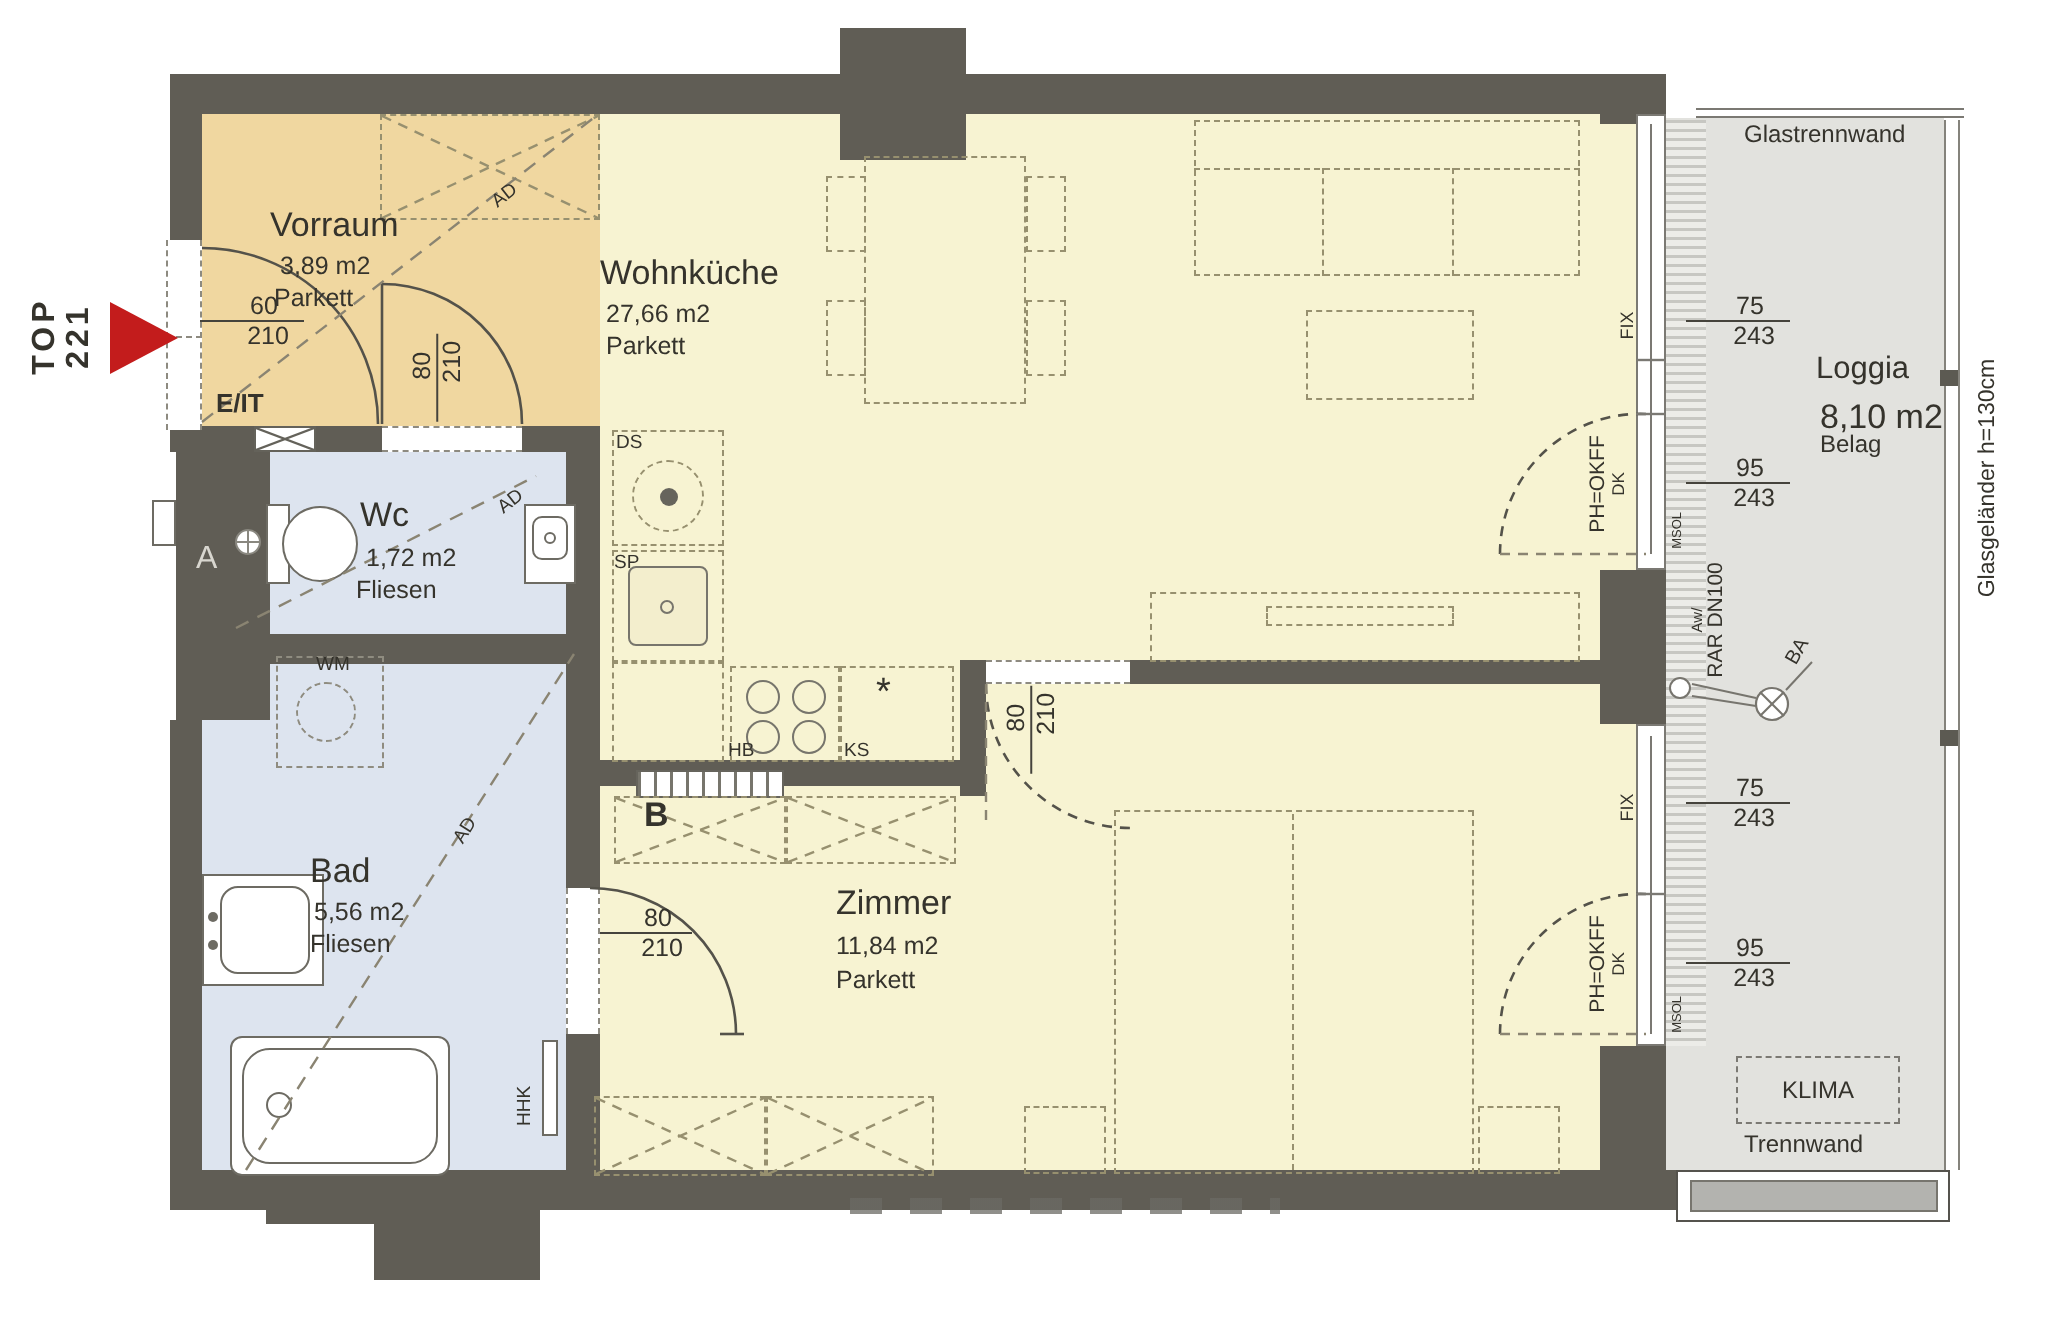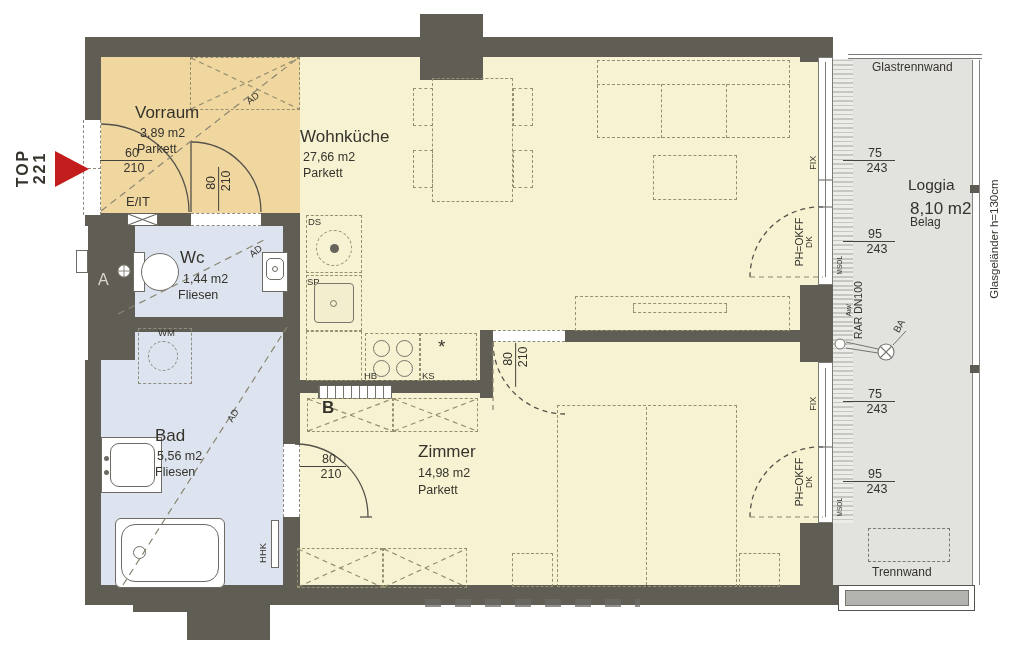--- a/index.html
+++ b/index.html
@@ -210,29 +210,29 @@
 
   <div class="t big" style="left:135px;top:104px">Vorraum</div>
   <div class="t med" style="left:140px;top:127px">3,89  m2</div>
   <div class="t med" style="left:137px;top:143px">Parkett</div>
 
   <div class="t big" style="left:300px;top:128px">Wohnküche</div>
   <div class="t med" style="left:303px;top:151px">27,66  m2</div>
   <div class="t med" style="left:303px;top:167px">Parkett</div>
 
   <div class="t big" style="left:180px;top:249px">Wc</div>
-  <div class="t med" style="left:183px;top:273px">1,44  m2</div>
+  <div class="t med" style="left:183px;top:273px">1,72  m2</div>
   <div class="t med" style="left:178px;top:289px">Fliesen</div>
 
   <div class="t big" style="left:155px;top:427px">Bad</div>
   <div class="t med" style="left:157px;top:450px">5,56  m2</div>
   <div class="t med" style="left:155px;top:466px">Fliesen</div>
 
   <div class="t big" style="left:418px;top:443px">Zimmer</div>
-  <div class="t med" style="left:418px;top:467px">14,98 m2</div>
+  <div class="t med" style="left:418px;top:467px">11,84 m2</div>
   <div class="t med" style="left:418px;top:484px">Parkett</div>
 
   <div class="t" style="left:908px;top:177px;font-size:15.5px">Loggia</div>
   <div class="t" style="left:910px;top:200px;font-size:17px">8,10  m2</div>
   <div class="t" style="left:910px;top:216px;font-size:12px">Belag</div>
 
   <div class="frac" style="left:100px;top:146px;width:52px">
     <span class="num">60</span>
     <span class="den">210</span>
   </div>
@@ -259,21 +259,21 @@
   </div>
   <div class="frac" style="left:843px;top:387px;width:52px">
     <span class="num">75</span>
     <span class="den">243</span>
   </div>
   <div class="frac" style="left:843px;top:467px;width:52px">
     <span class="num">95</span>
     <span class="den">243</span>
   </div>
 
-  <div class="t" style="left:126px;top:195px;font-size:13px;font-weight:400">E/IT</div>
+  <div class="t" style="left:108px;top:195px;font-size:13px;font-weight:700">E/IT</div>
   <div class="t" style="left:98px;top:272px;font-size:16px;color:#d8d6cf">A</div>
   <div class="t" style="left:322px;top:399px;font-size:17px;font-weight:bold">B</div>
 
   <div class="t small rot" style="left:245px;top:90px;width:24px;transform:rotate(-38deg)">AD</div>
   <div class="t small rot" style="left:248px;top:243px;width:24px;transform:rotate(-38deg)">AD</div>
   <div class="t small rot" style="left:224px;top:406px;width:24px;transform:rotate(-58deg)">AD</div>
 
   <div class="t small" style="left:308px;top:217px">DS</div>
   <div class="t small" style="left:307px;top:277px">SP</div>
   <div class="t small" style="left:364px;top:371px">HB</div>
@@ -298,15 +298,18 @@
   <div class="t rot" style="left:919px;top:233px;width:150px;text-align:center;font-size:11.5px">Glasgeländer  h=130cm</div>
 
   <div class="t rot" style="left:816px;top:299px;width:80px;height:22px;text-align:center;line-height:1">
     <span style="display:block;font-size:7.5px">Aw/</span>
     <span style="display:block;font-size:10.5px">RAR DN100</span>
   </div>
   <div class="t" style="left:893px;top:321px;font-size:10px;transform:rotate(-60deg)">BA</div>
   <div class="t tiny rot" style="left:827px;top:258px;width:26px;font-size:6.5px">MSOL</div>
   <div class="t tiny rot" style="left:827px;top:500px;width:26px;font-size:6.5px">MSOL</div>
 
+  <div class="abs centered" style="left:868px;top:528px;width:82px;height:34px">
+    <span class="t" style="position:static;font-size:12px">KLIMA</span>
+  </div>
   <div class="t" style="left:872px;top:566px;font-size:12px">Trennwand</div>
 
 </div>
 
 </body></html>

